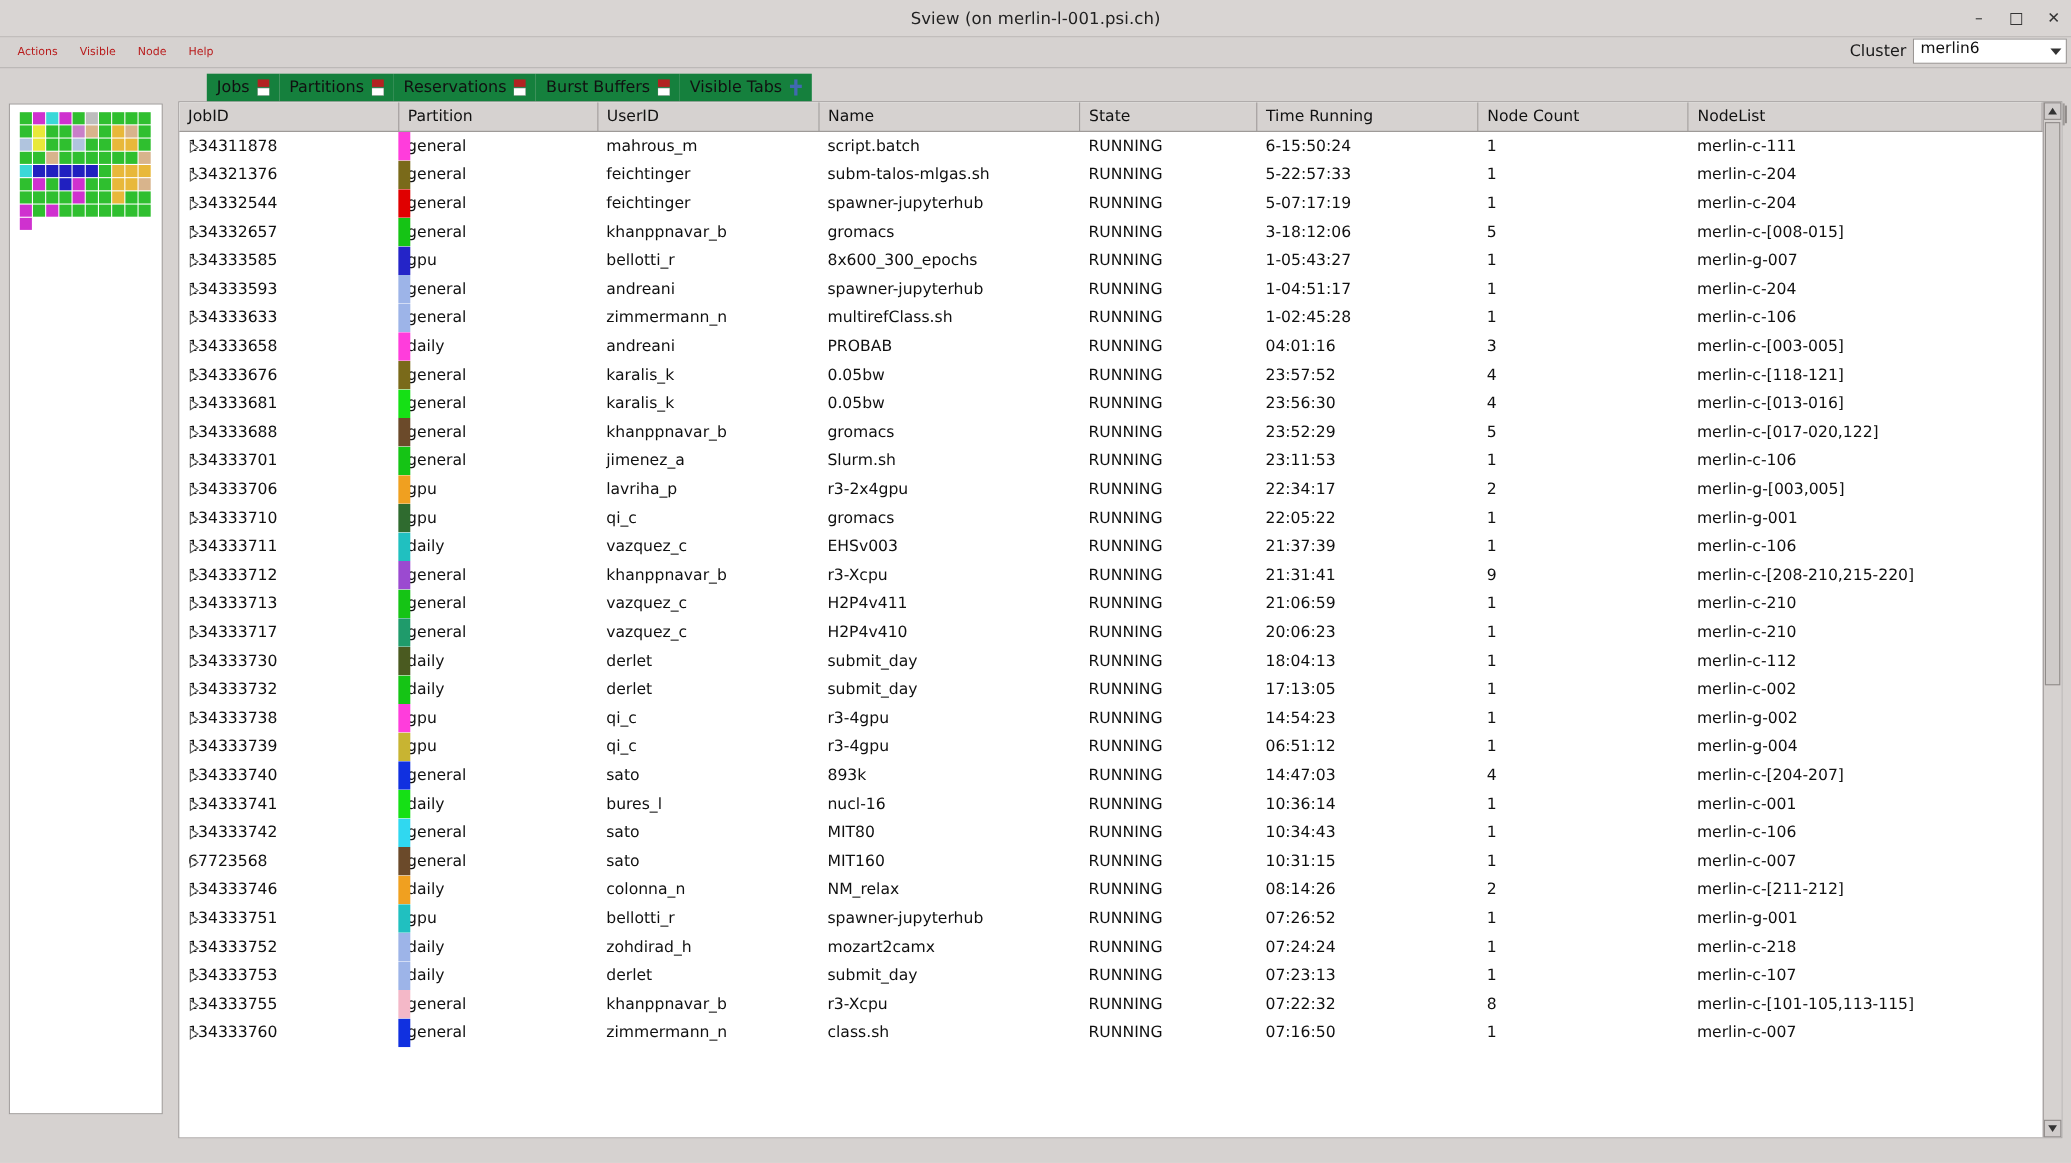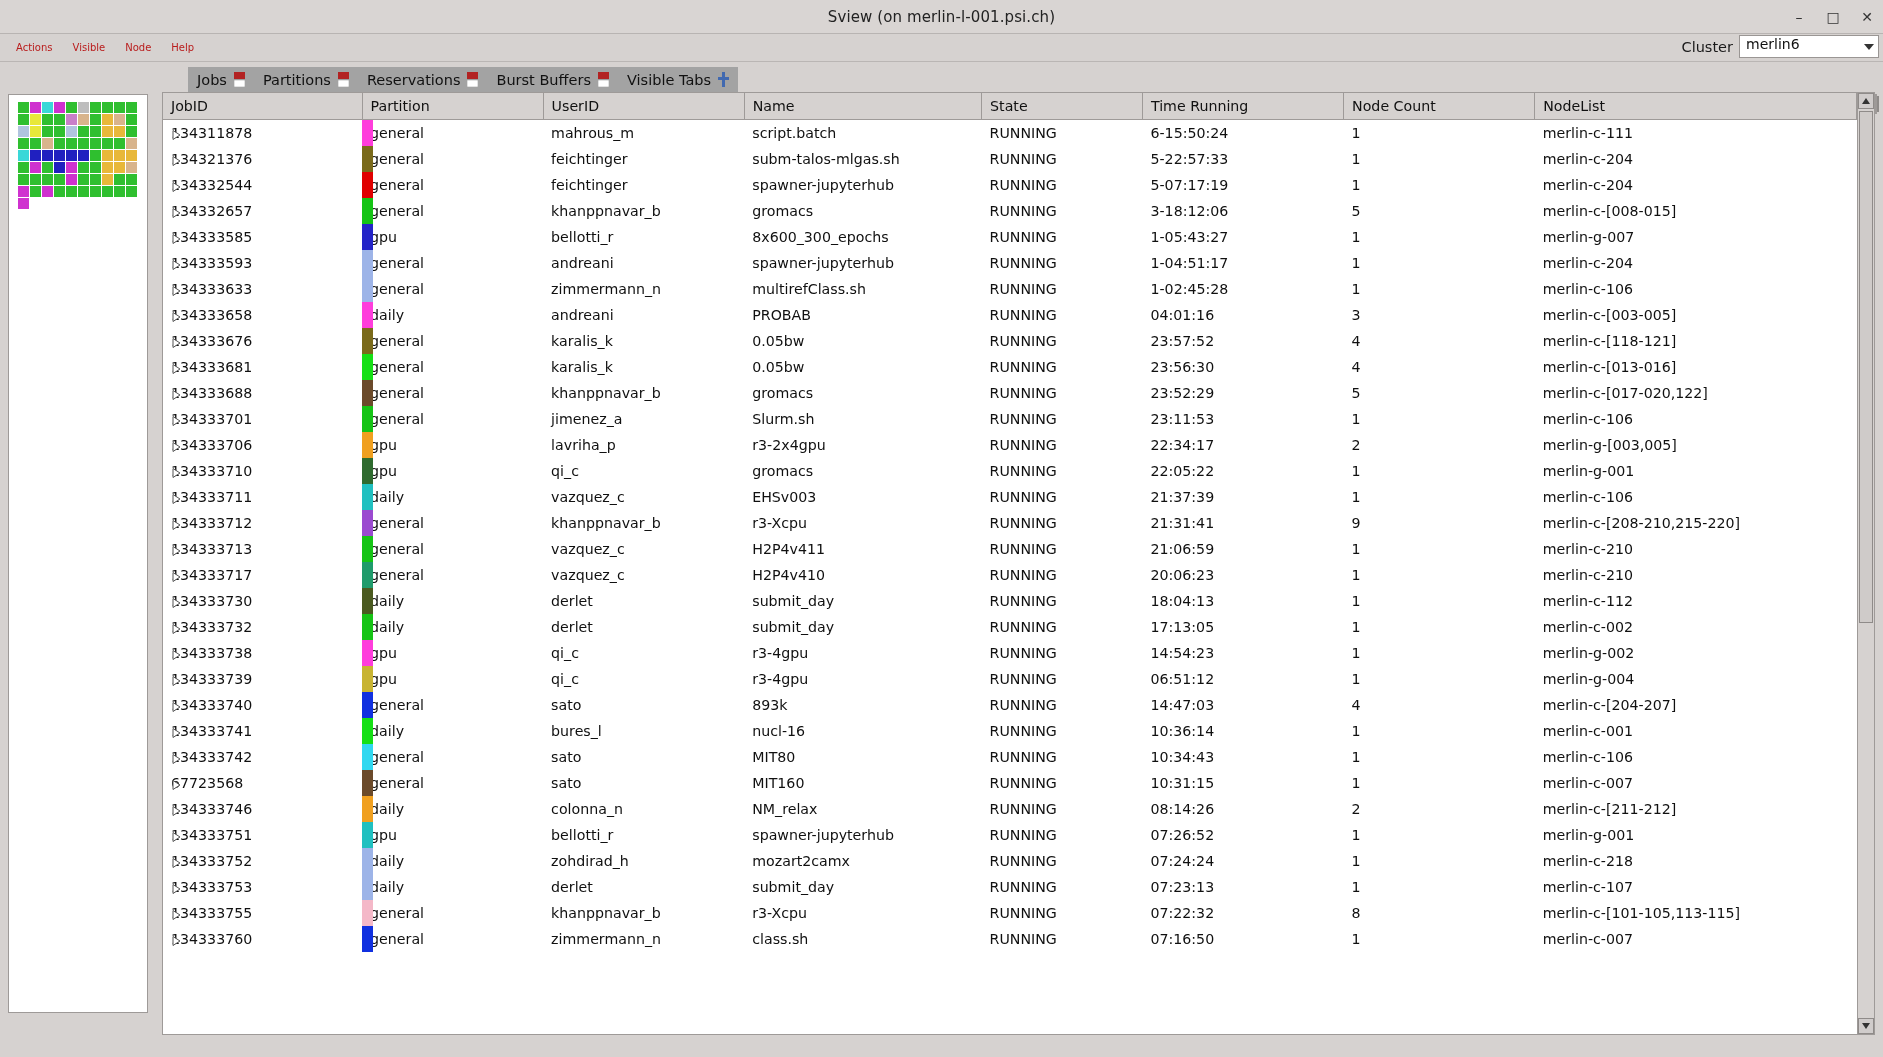--- a/index.html
+++ b/index.html
@@ -125,21 +125,21 @@
     box-sizing: border-box;
   }
   .tab {
     height: 25px;
     display: flex;
     align-items: center;
     gap: 7px;
     padding: 0 9px 0 9px;
     font-size: 14.5px;
     color: #111;
-    background: #a3a3a3;
+    background: #15803d;
     cursor: pointer;
     position: relative;
   }
   .tab .tab-icon {
     width: 11px;
     height: 15px;
     display: inline-block;
   }
   .tab.active { font-weight: normal; }
 

